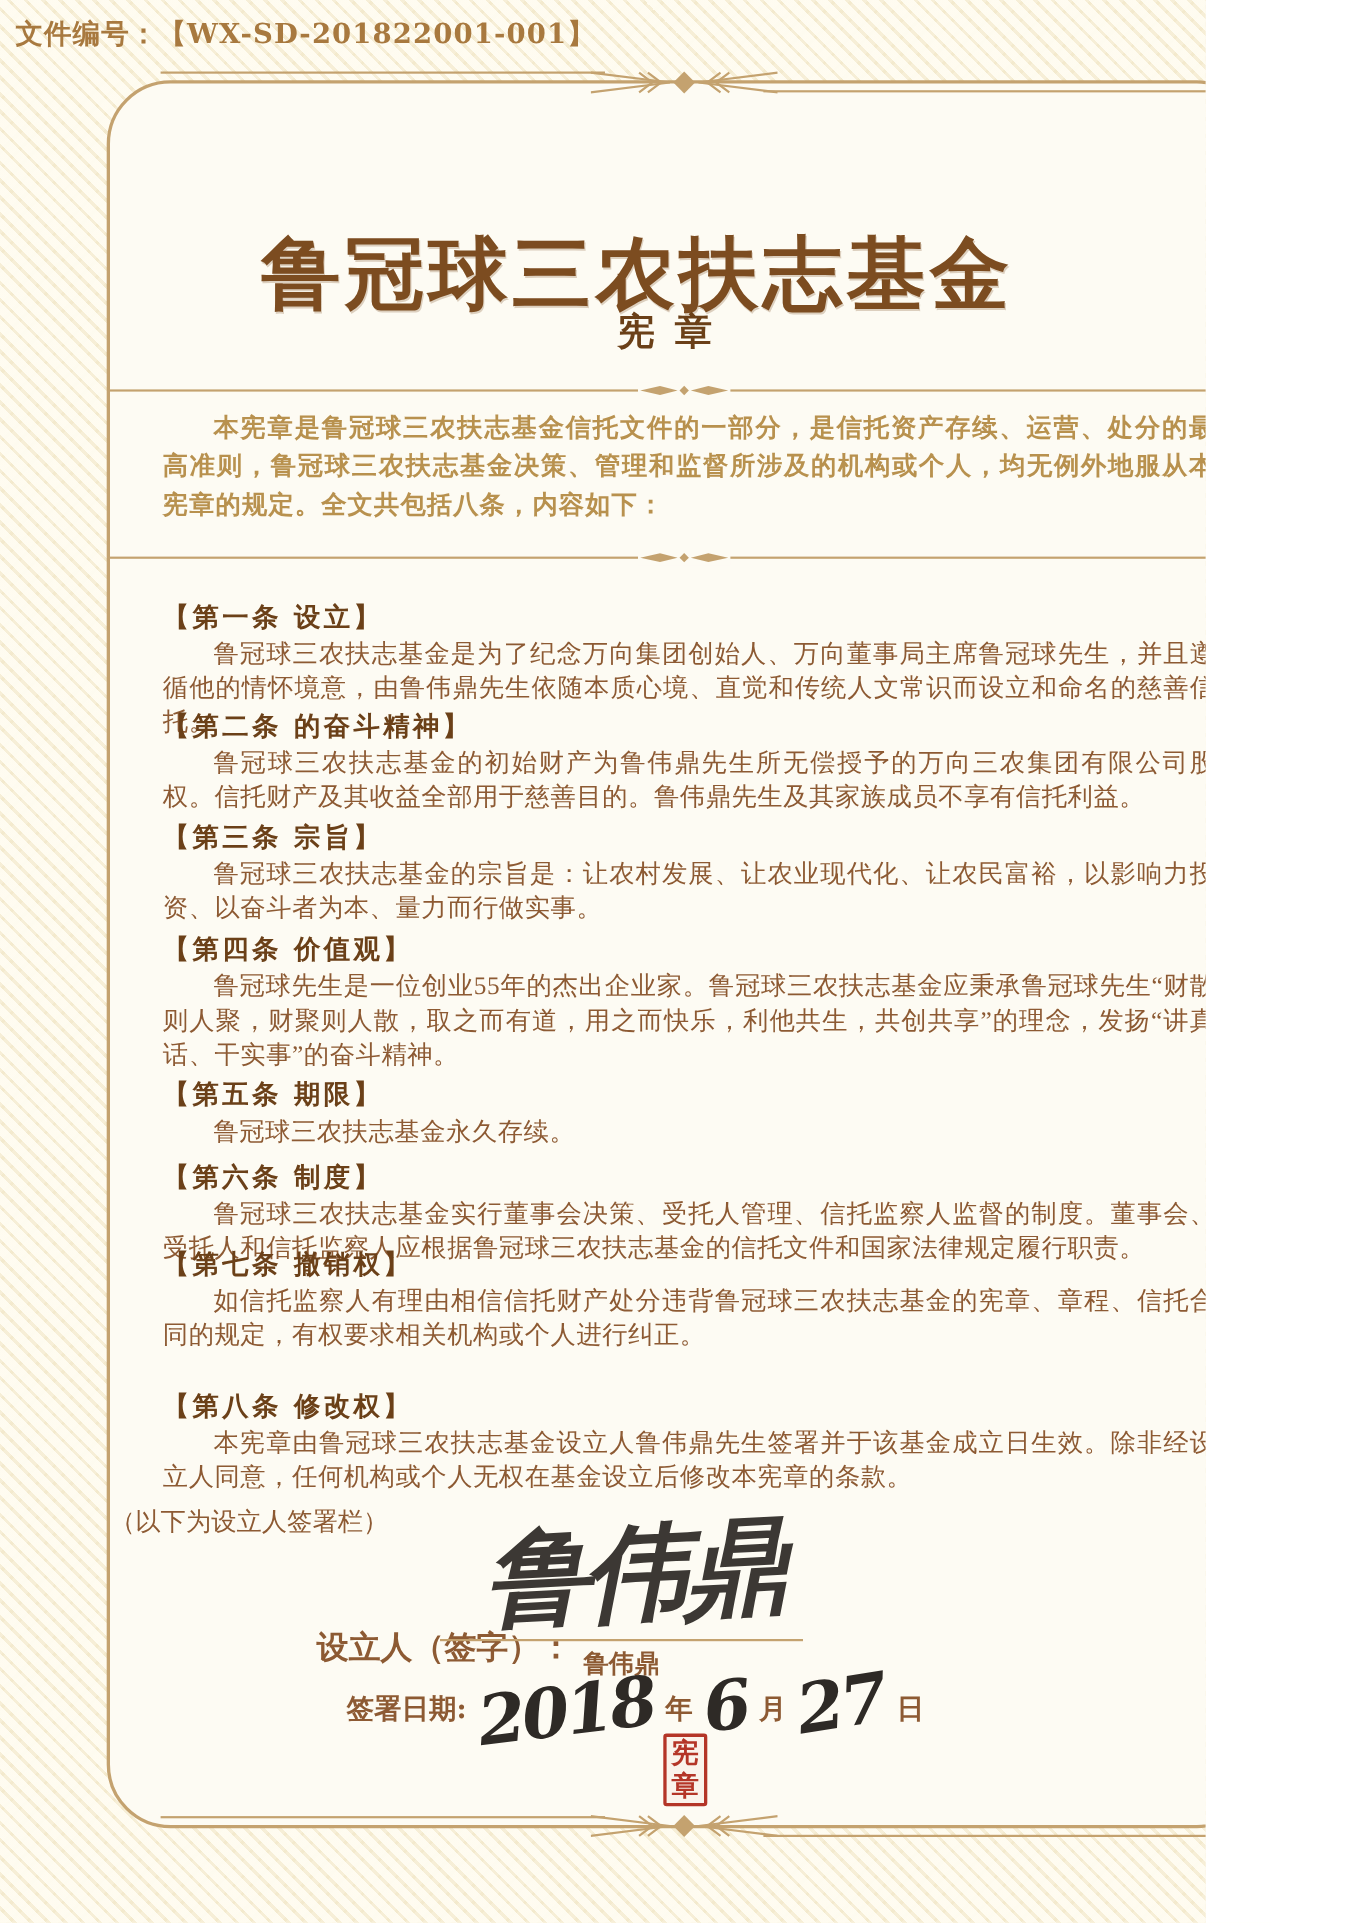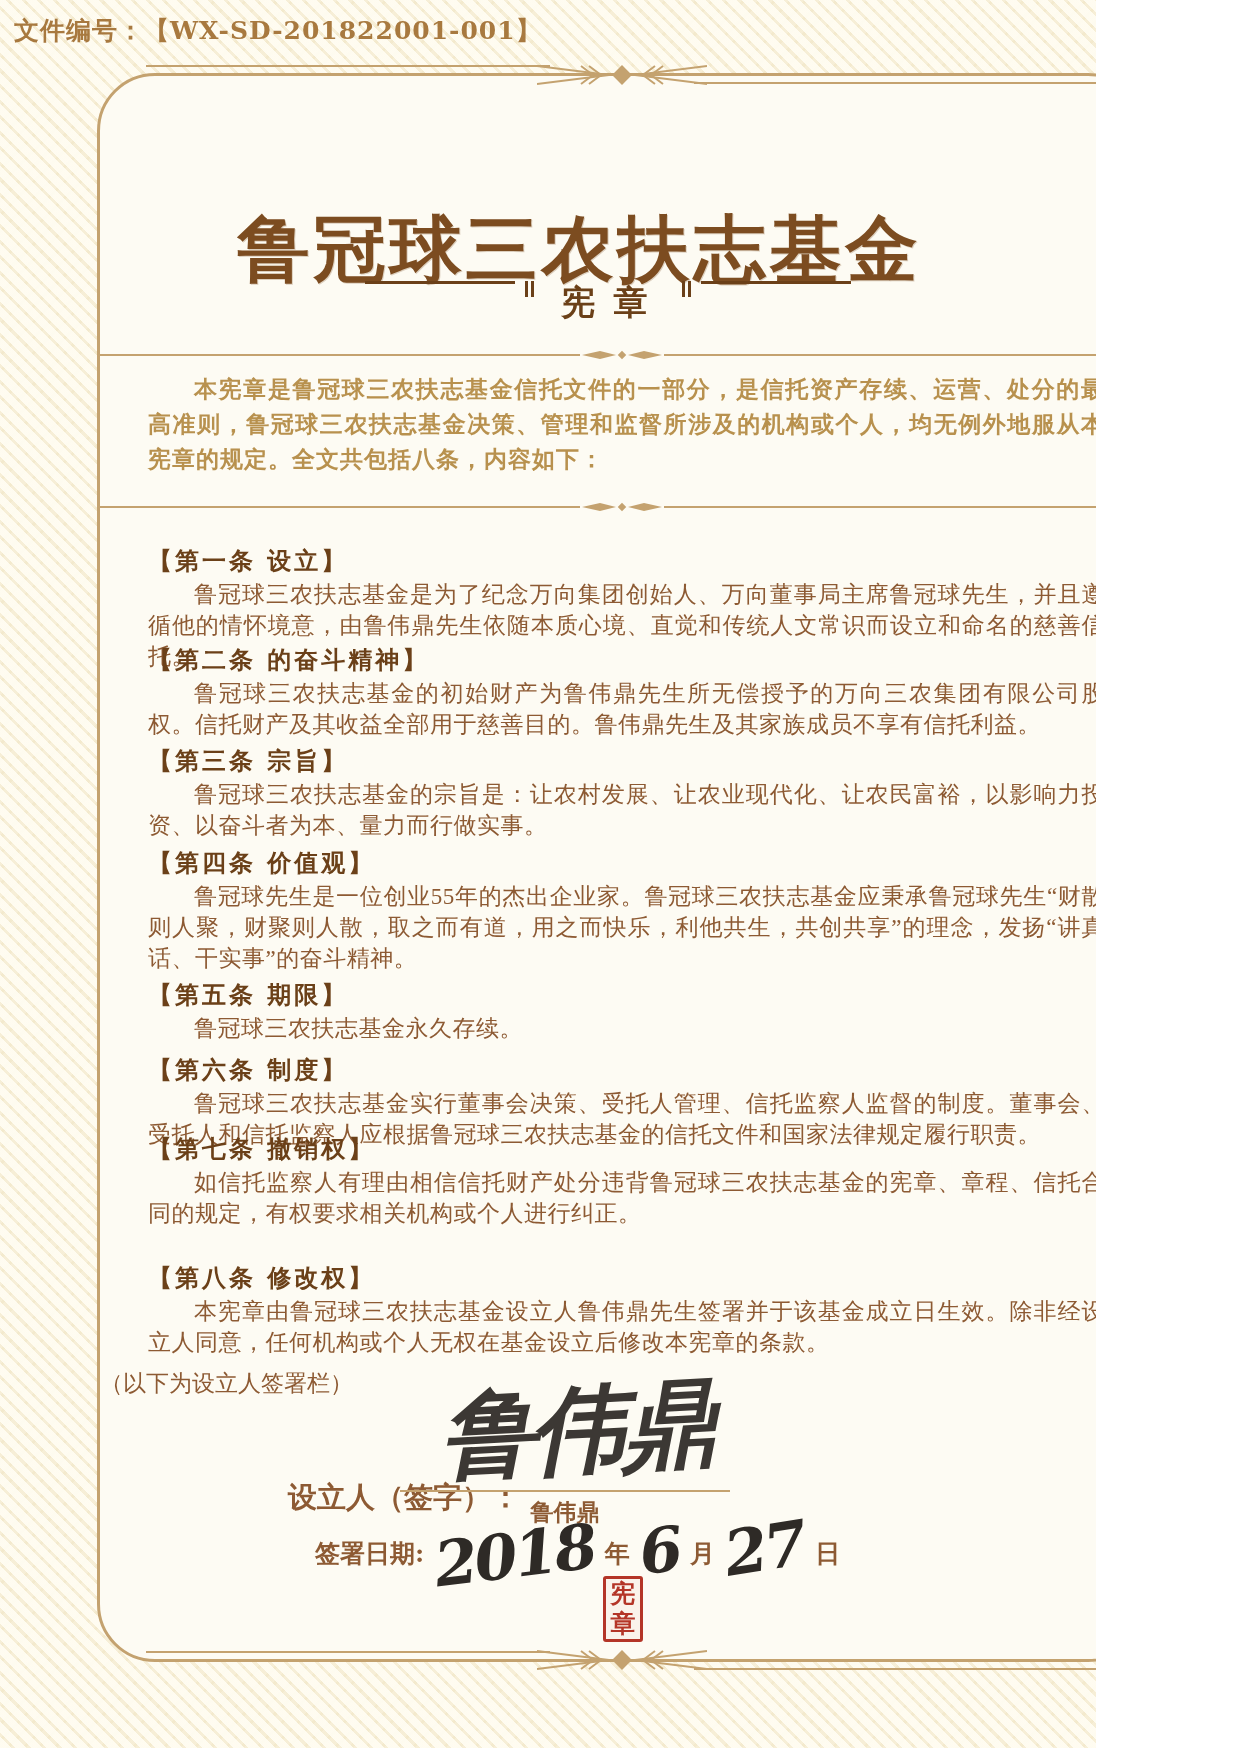--- a/index.html
+++ b/index.html
@@ -37,22 +37,23 @@
   
   .title{
     position:absolute;top:86px;left:0;width:100%;
     text-align:center;transform:translateX(-42px);
     font-size:72px;line-height:78px;font-weight:bold;
     color:var(--title,#7c4c20);letter-spacing:4px;
     text-shadow:1px 1px 0 rgba(124,76,32,.25);
   }
   .subtitle{
     position:absolute;top:205px;left:0;width:100%;height:42px;
-    display:flex;justify-content:center;gap:10px;
+    display:flex;align-items:center;justify-content:center;gap:10px;
     transform:translateX(-14px);
+    flex-direction:column;
   }
   .subtitle .rule{width:150px;height:3px;background:var(--heading,#6b4018);}
   .subtitle .cap{width:3px;height:16px;background:var(--heading,#6b4018);}
   .subtitle .cap + .cap{margin-left:-7px;}
   .subtitle-text{
     font-size:34px;font-weight:bold;color:var(--heading,#6b4018);
     letter-spacing:18px;margin:0 6px 0 18px;line-height:42px;
   }
   
   .divider{position:absolute;left:0;width:100%;height:2px;background:var(--accent,#c4a26f);}

